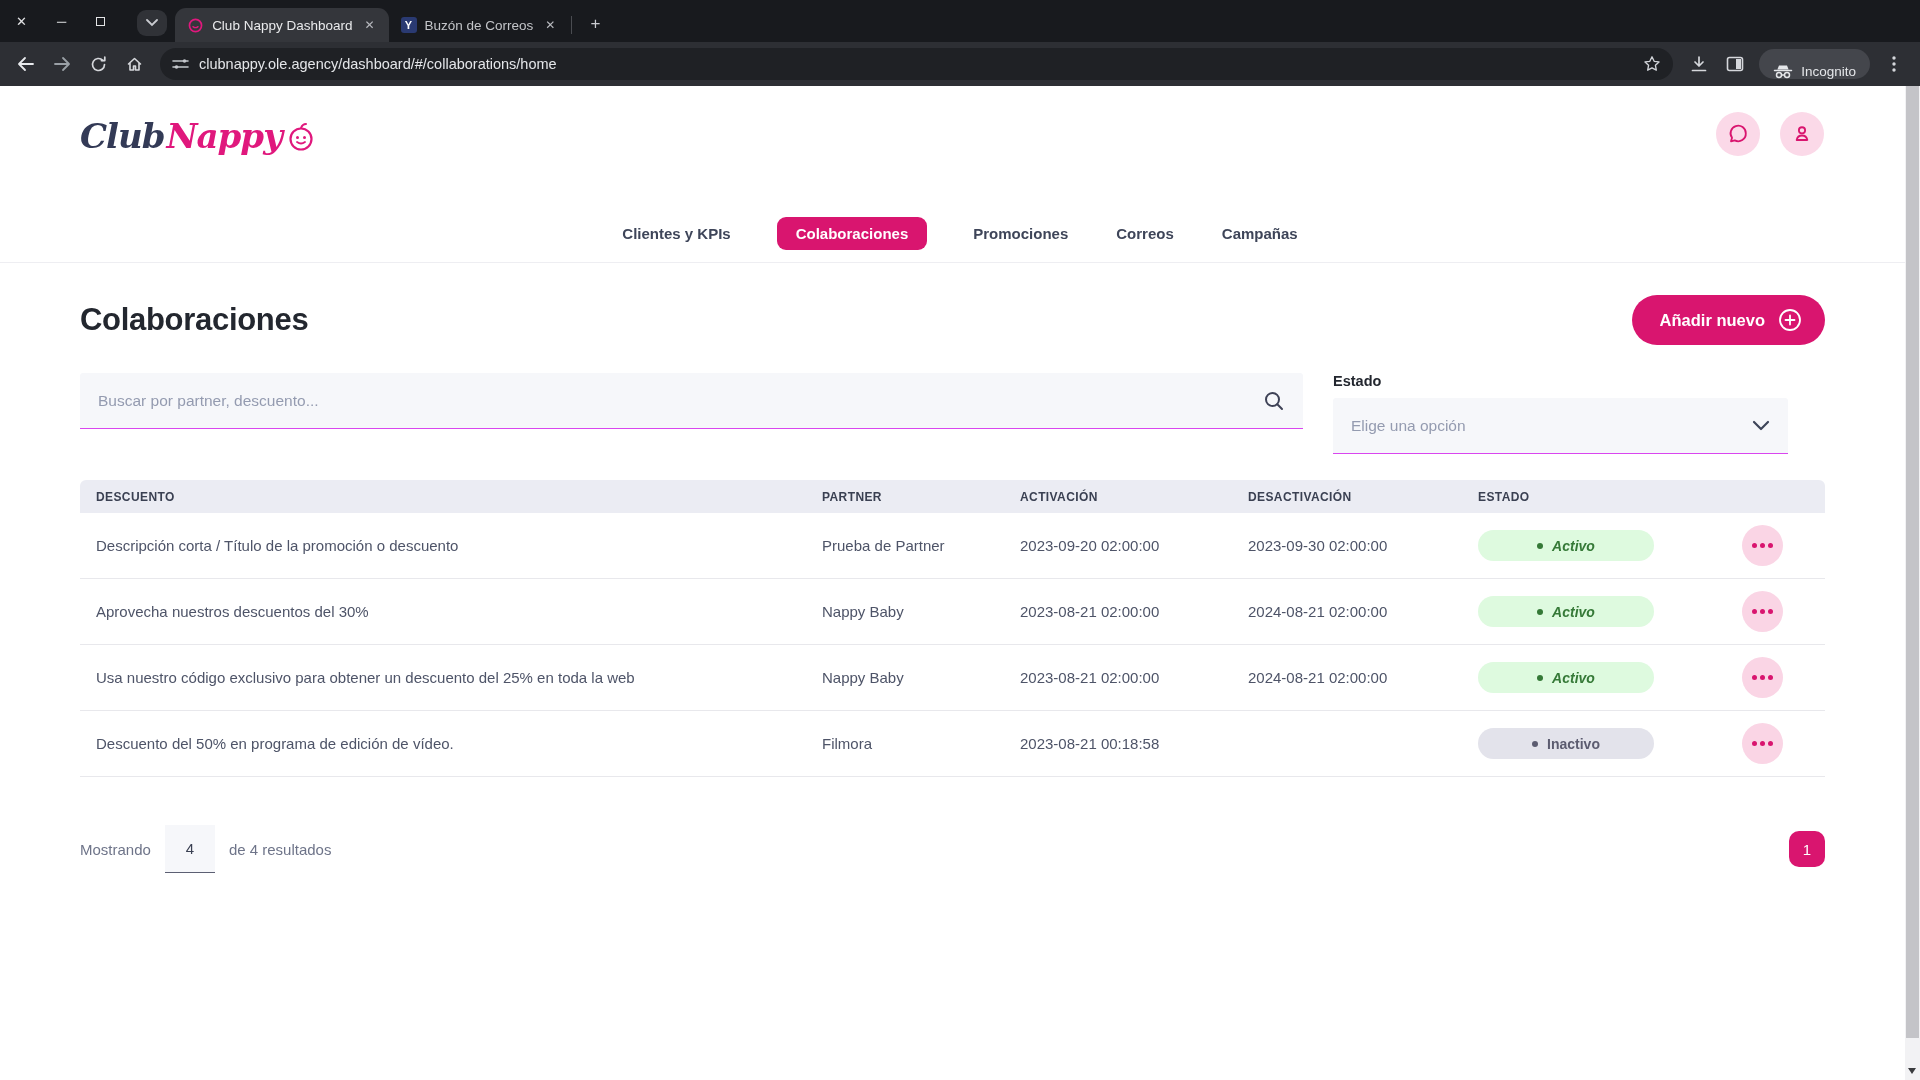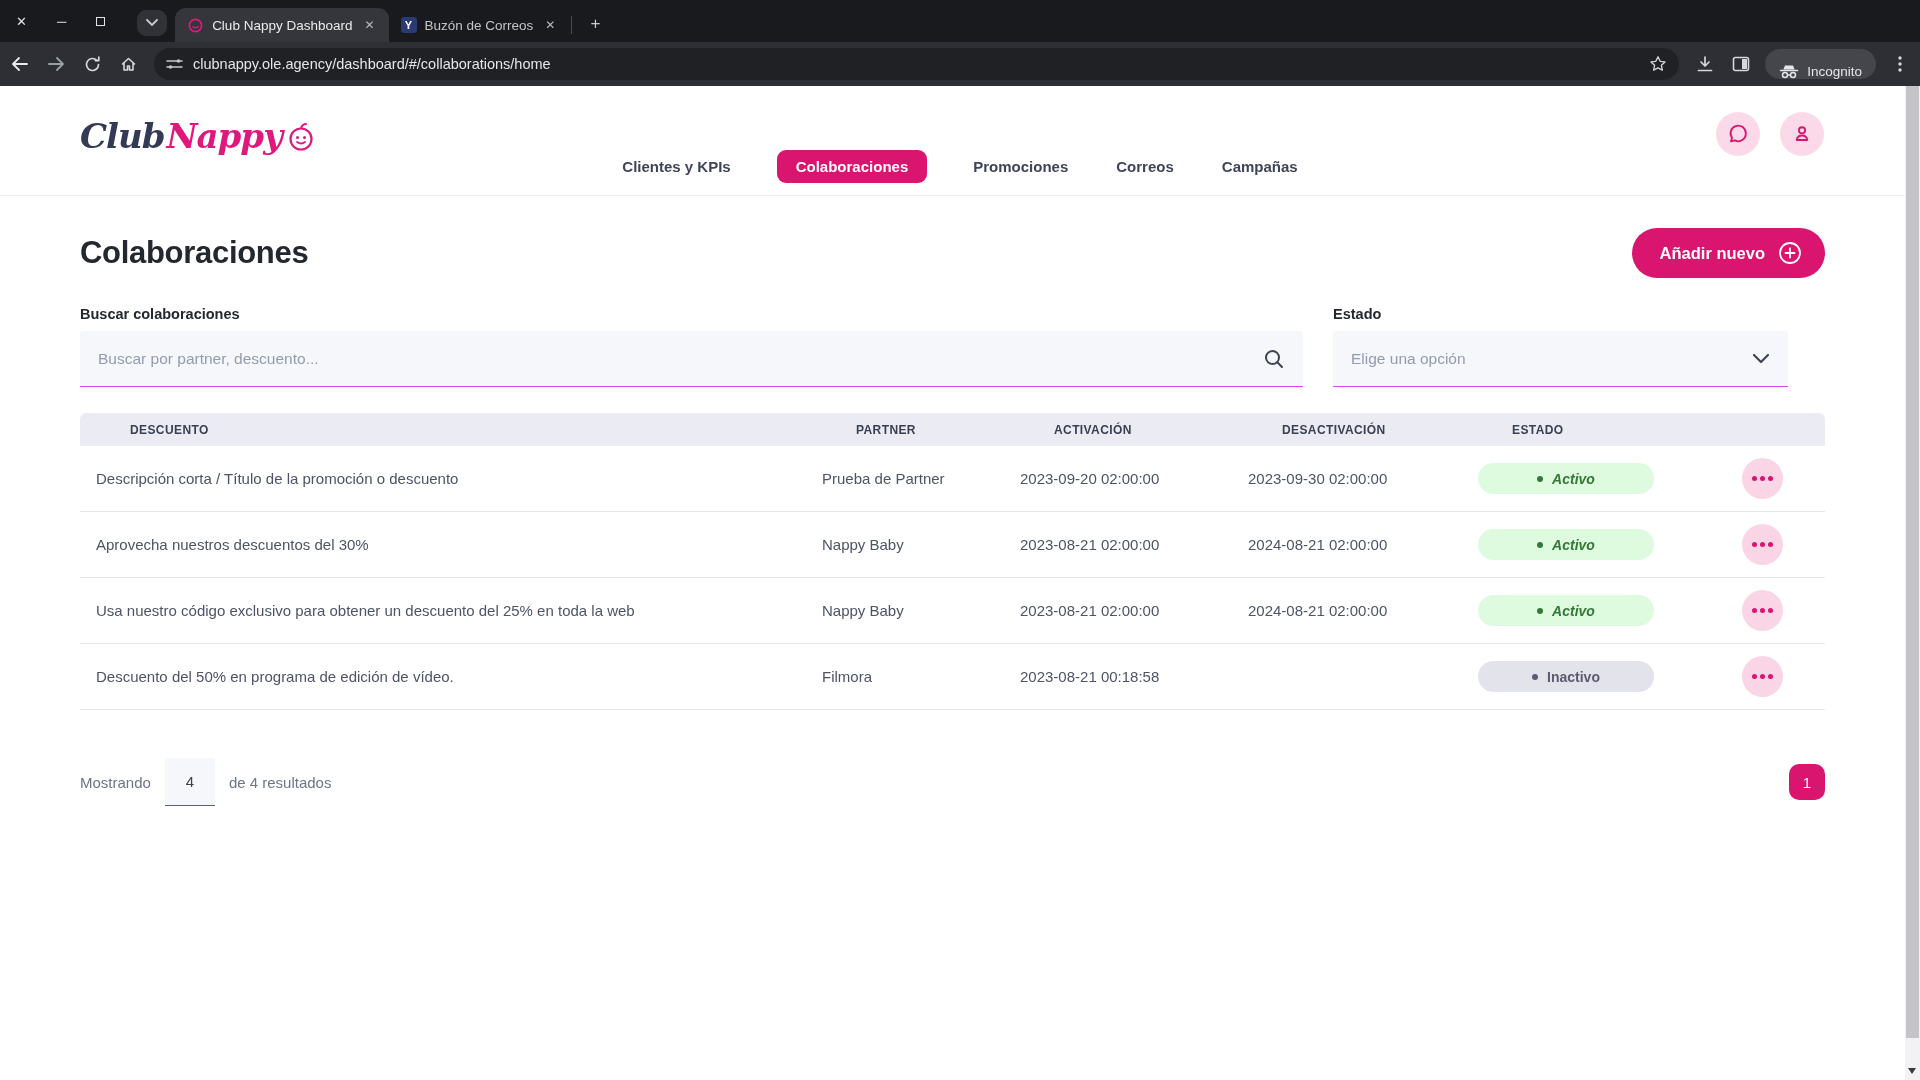--- a/index.html
+++ b/index.html
@@ -18,31 +18,31 @@
   .tab.active { background:#34363B; color:#E9EAEC; }
   .tab.inactive { background:transparent; color:#C3C5C9; }
   .tab .title { font-size:13.5px; white-space:nowrap; overflow:hidden; max-width:170px; }
   .tab .close { color:#B9BBC0; font-size:12px; padding:2px 4px; }
   .fav1 { width:17px; height:17px; flex:none; }
   .fav2 { width:16px; height:16px; flex:none; border-radius:3px; background:#2A3A72; color:#fff;
           font-size:11px; font-weight:bold; display:flex; align-items:center; justify-content:center; }
   .tabsep { width:1px; height:18px; background:#4A4C51; margin:0 6px 8px 2px; }
   .newtab { color:#C9CBD0; font-size:17px; margin:0 0 8px 4px; padding:0 8px; }
 
-  .toolbar { height:44px; background:#2D2F34; display:flex; align-items:center; padding:0 4px; gap:4px; }
+  .toolbar { height:44px; background:#2D2F34; display:flex; align-items:center; padding:0 10px; gap:4px; }
   .tbtn { width:32px; height:32px; border-radius:16px; display:flex; align-items:center;
           justify-content:center; flex:none; }
   .omnibox { flex:1; height:32px; margin:0 6px; background:#1F2125; border-radius:16px;
              display:flex; align-items:center; padding:0 12px; gap:10px; min-width:0; }
   .url { color:#E4E6E9; font-size:14.5px; white-space:nowrap; overflow:hidden; flex:1; }
   .incog { height:30px; border-radius:15px; background:#44464C; color:#E4E6E9; font-size:13.5px;
            display:flex; align-items:flex-end; gap:8px; padding:0 14px; margin:0 4px; }
 
   
-  .siteheader { position:relative; height:110px; border-bottom:1px solid #EEEEF2; background:#fff; }
+  .siteheader { position:relative; height:177px; border-bottom:1px solid #EEEEF2; background:#fff; }
   .logo { position:absolute; left:80px; top:30px; display:flex; align-items:center;
           font-family:"DejaVu Serif", serif; font-style:italic; font-weight:700; font-size:34px;
           letter-spacing:-1px; }
   .logo .p1 { color:#333A56; }
   .logo .p2 { color:#E0187D; margin-left:2px; }
   .hdr-icons { position:absolute; right:96px; top:26px; display:flex; gap:20px; }
   .circlebtn { width:44px; height:44px; border-radius:50%; background:#FBD9E8; display:flex;
                align-items:center; justify-content:center; }
   .mainnav { position:absolute; left:0; right:0; bottom:12px; display:flex; justify-content:center;
              align-items:center; gap:44px; }
@@ -61,21 +61,21 @@
   .flabel { font-size:14.5px; font-weight:700; color:#23272F; margin-bottom:9px; }
   .field { height:56px; background:#F6F7FA; border:none; border-bottom:1px solid #d946ef;
            border-radius:3px 3px 0 0; display:flex; align-items:center; padding:0 18px; }
   .field input { flex:1; border:none; background:transparent; outline:none; font-family:inherit;
                  font-size:15.5px; color:#3A4052; }
   .field input::placeholder { color:#949BB0; }
   .selecttext { flex:1; font-size:15.5px; color:#949BB0; }
 
   .table { margin-top:26px; }
   .thead { display:grid; grid-template-columns:742px 198px 228px 230px 222px 1fr; height:33px;
-           background:#EBECF3; border-radius:6px 6px 0 0; align-items:center;padding-left:34px; }
+           background:#EBECF3; border-radius:6px 6px 0 0; align-items:center; }
   .th { font-size:12px; font-weight:700; color:#3A4052; letter-spacing:0.4px; }
   .th:first-child { padding-left:16px; }
   .trow { display:grid; grid-template-columns:742px 198px 228px 230px 222px 1fr; height:66px;
           align-items:center; border-bottom:1px solid #E8E8EC; }
   .td { font-size:15px; color:#4E5468; white-space:nowrap; overflow:hidden; }
   .td:first-child { padding-left:16px; }
   .badge { display:inline-flex; align-items:center; justify-content:center; gap:9px; width:176px;
            height:31px; border-radius:16px; font-size:14px; font-weight:700; }
   .badge .dot { width:6px; height:6px; border-radius:50%; }
   .badge.activo { background:#DEFADF; color:#357937;font-style:italic; }
@@ -241,21 +241,20 @@
       <span>Añadir nuevo</span>
       <svg width="26" height="26" viewBox="0 0 26 26">
           <circle cx="13" cy="13" r="10" fill="none" stroke="#fff" stroke-width="1.8"></circle>
           <path d="M13 8.5v9M8.5 13h9" stroke="#fff" stroke-width="1.8" stroke-linecap="round"></path>
         </svg>
     </button>
   </div>
 
   <div class="filters">
     <div>
-      <div class="flabel">Buscar colaboraciones</div>
       <div class="field">
         <input type="text" placeholder="Buscar por partner, descuento..." style="">
         <svg width="22" height="22" viewBox="0 0 22 22">
             <circle cx="9.5" cy="9.5" r="6.5" fill="none" stroke="#3E4256" stroke-width="2"></circle>
             <path d="M14.3 14.3L19 19" stroke="#3E4256" stroke-width="2" stroke-linecap="round"></path>
           </svg>
       </div>
     </div>
     <div>
       <div class="flabel">Estado</div>

